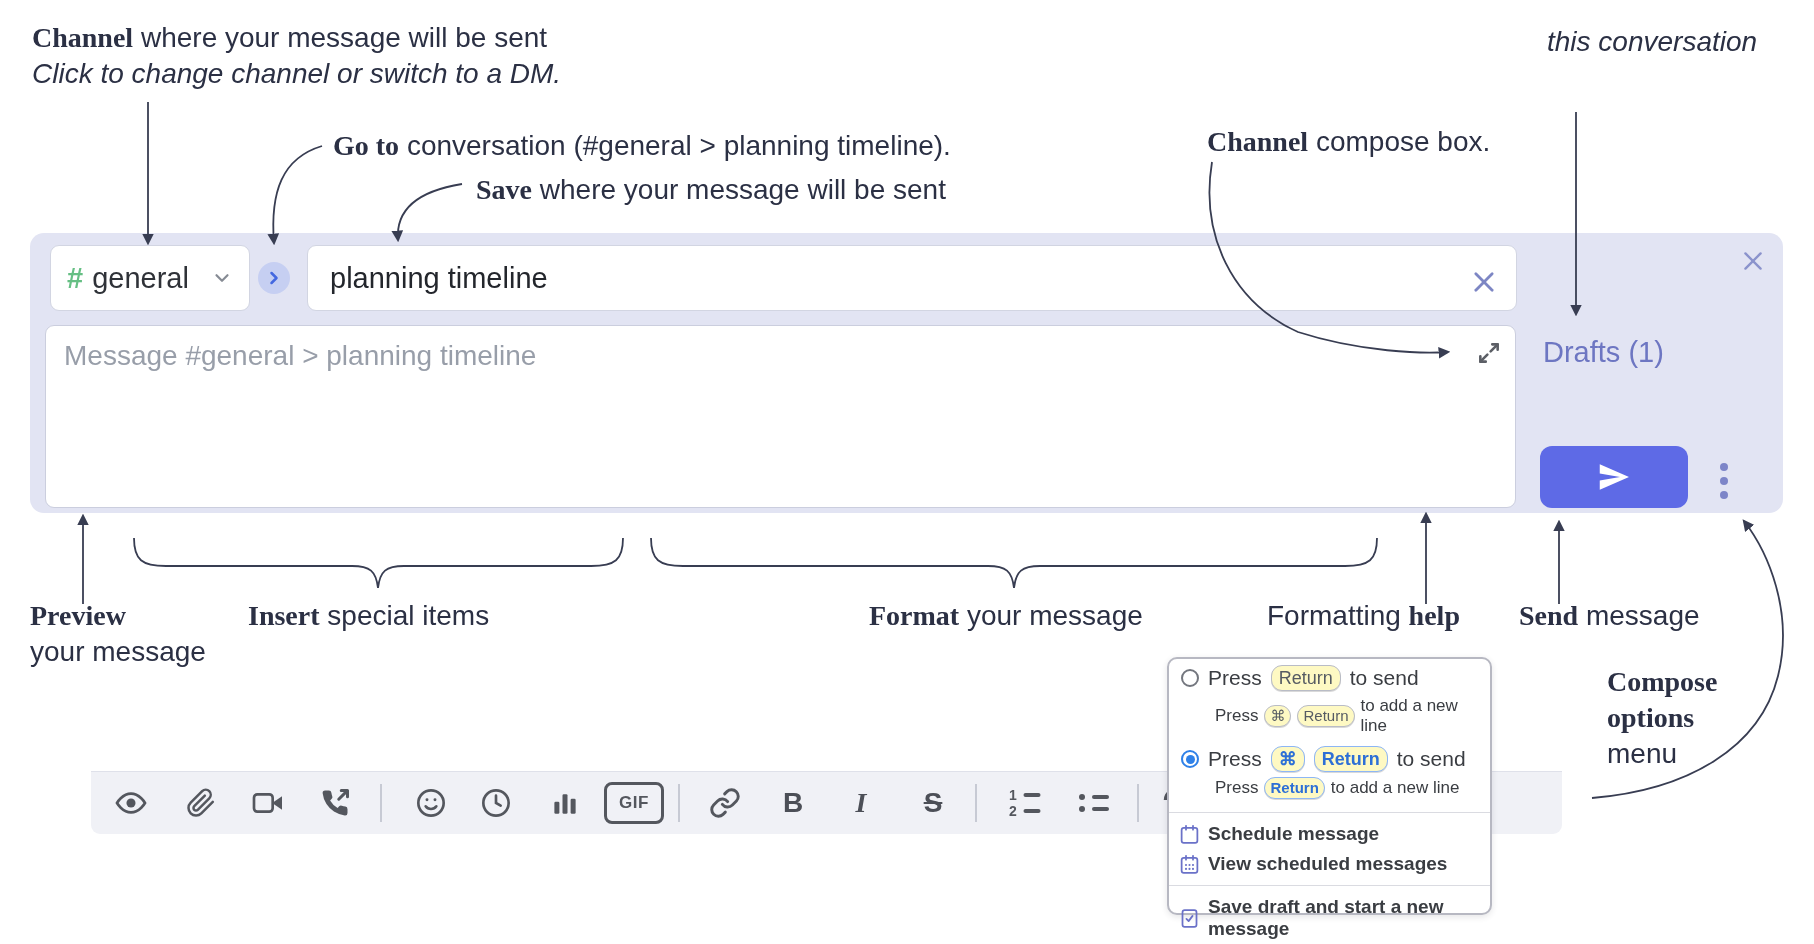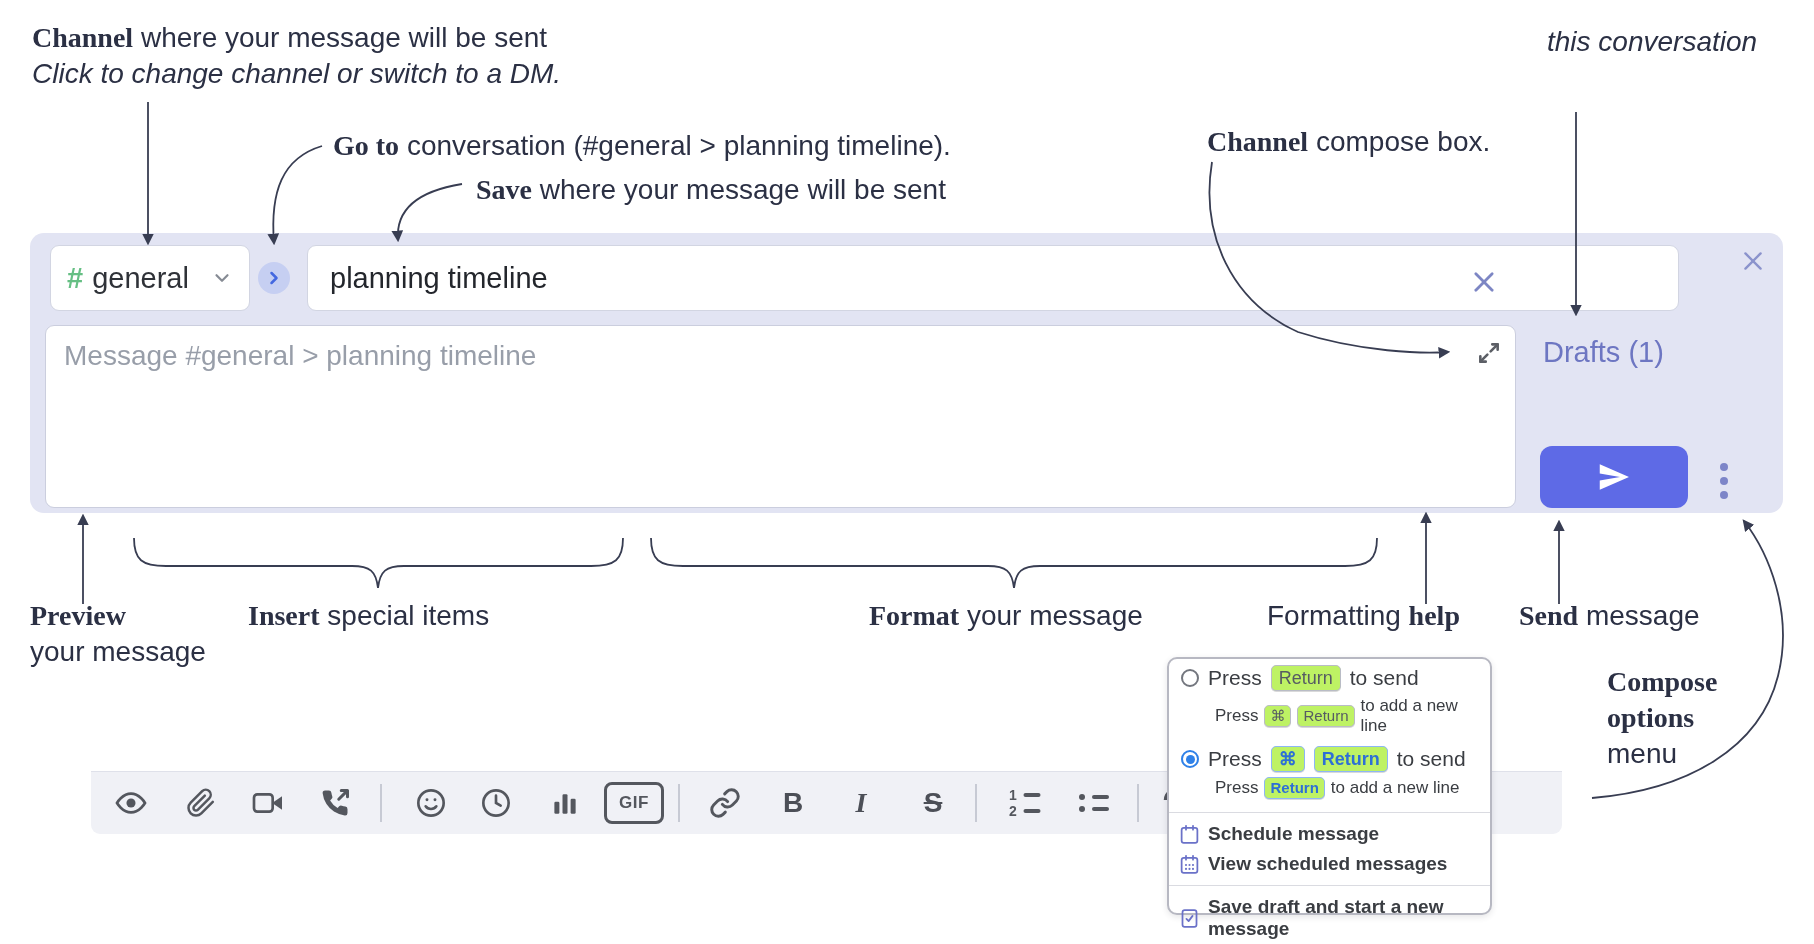--- a/index.html
+++ b/index.html
@@ -13,21 +13,21 @@
   
   .compose{position:absolute;left:30px;top:233px;width:1753px;height:280px;
            background:#e2e4f3;border-radius:14px;}
   .rowbox{position:absolute;top:245px;height:66px;background:#fff;border:1.5px solid #d2d5e2;
           border-radius:9px;box-sizing:border-box;display:flex;align-items:center;}
   .channel{left:50px;width:200px;padding:0 16px;cursor:pointer;}
   .hash{font-weight:700;font-size:29px;color:#66bf84;margin-right:9px;}
   .chname{font-size:29px;color:#2f3238;flex:1;}
   .gocircle{position:absolute;left:258px;top:262px;width:32px;height:32px;border-radius:50%;
             background:#c6cff2;display:flex;align-items:center;justify-content:center;cursor:pointer;}
-  .topicwrap{left:307px;width:1372px;}
+  .topicwrap{left:307px;width:1210px;}
   .topicwrap input{border:none;outline:none;background:transparent;font-family:inherit;
             font-size:29px;color:#23262c;padding:0 60px 0 22px;width:100%;}
   .xbtn{position:absolute;background:none;border:none;cursor:pointer;padding:0;display:flex;}
   .msgbox{position:absolute;left:45px;top:325px;width:1471px;height:183px;background:#fff;
           border:1.5px solid #cbcede;border-radius:9px;box-sizing:border-box;}
   .msgbox textarea{position:absolute;left:0;top:0;width:100%;height:116px;border:none;outline:none;
           resize:none;background:transparent;font-family:inherit;font-size:28px;color:#3a3f4b;
           padding:14px 60px 0 18px;box-sizing:border-box;}
   .msgbox textarea::placeholder{color:#989ea9;opacity:1;}
   .expandbtn{left:1476px;top:340px;}
@@ -60,22 +60,22 @@
   .dots i{width:8px;height:8px;border-radius:50%;background:#7d85c8;}
   
   .menu{position:absolute;left:1167px;top:657px;width:325px;height:258px;background:#fff;
         border:2px solid #b7b8c2;border-radius:10px;box-sizing:border-box;padding:3px 0;
         box-shadow:0 2px 6px rgba(40,40,60,.12);color:#3a3d42;}
   .opt{display:flex;align-items:center;gap:9px;padding:3px 12px;font-size:21px;cursor:pointer;}
   .sub{display:flex;align-items:center;gap:6px;padding:2px 10px 7px 46px;font-size:17px;}
   .radio{width:18px;height:18px;border-radius:50%;border:2px solid #73767e;box-sizing:border-box;flex:none;}
   .radio.sel{border-color:#2f81e8;display:flex;align-items:center;justify-content:center;}
   .radio.sel i{width:9px;height:9px;border-radius:50%;background:#2f81e8;}
-  kbd{font-family:inherit;border:1.5px solid #b9bcc6;border-radius:5px;padding:0 7px;line-height:24px;
-      font-size:18px;color:#565b63;background:#bef264;box-shadow:0 1px 0 rgba(0,0,0,.15);white-space:nowrap;}
+  kbd{font-family:inherit;border:1.5px solid #b9bcc6;border-radius:11px;padding:0 7px;line-height:24px;
+      font-size:18px;color:#565b63;background:#fef9c3;box-shadow:0 1px 0 rgba(0,0,0,.15);white-space:nowrap;}
   .sub kbd{font-size:15px;line-height:20px;padding:0 5px;}
   kbd.blue{border-color:#8db6f5;color:#2d6fd6;font-weight:700;}
   .menu hr{border:none;border-top:1.5px solid #dadbe1;margin:6px 0;}
   .mi{display:flex;align-items:center;gap:8px;padding:4px 10px;font-size:19px;cursor:pointer;font-weight:bold;}
   .mi svg{flex:none;}
 </style>
 </head>
 <body>
 
 <div id="stage">

